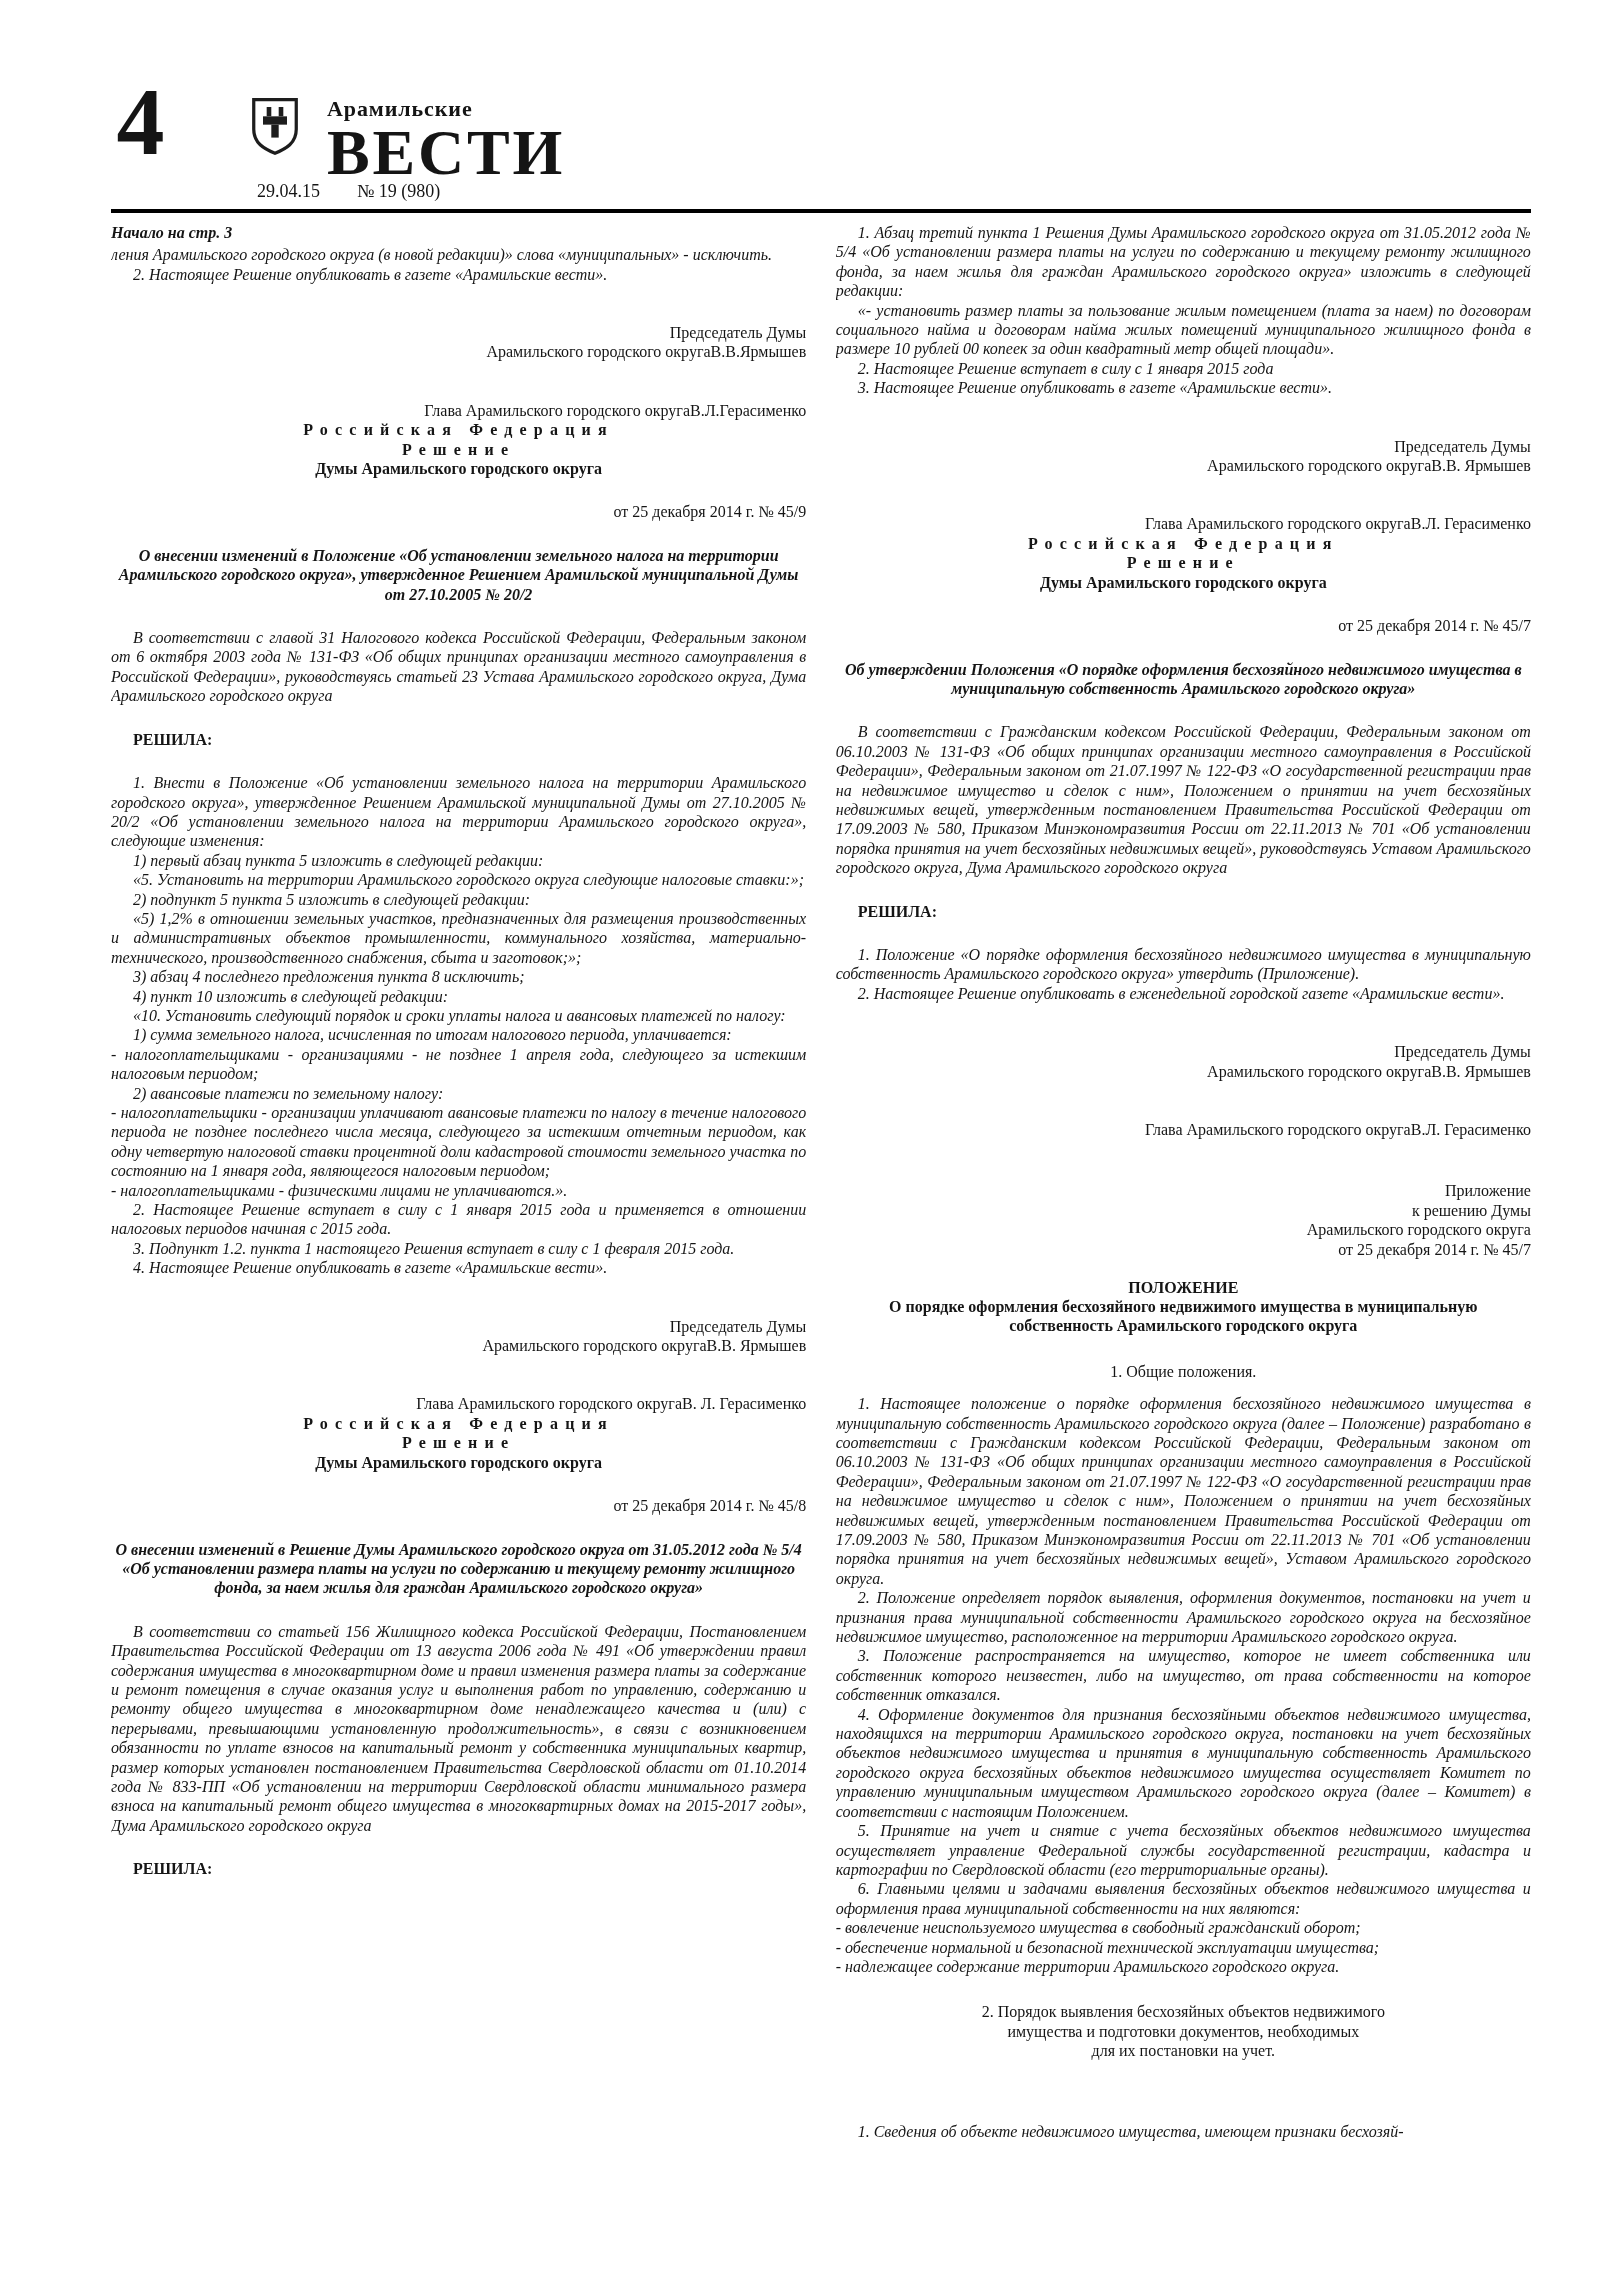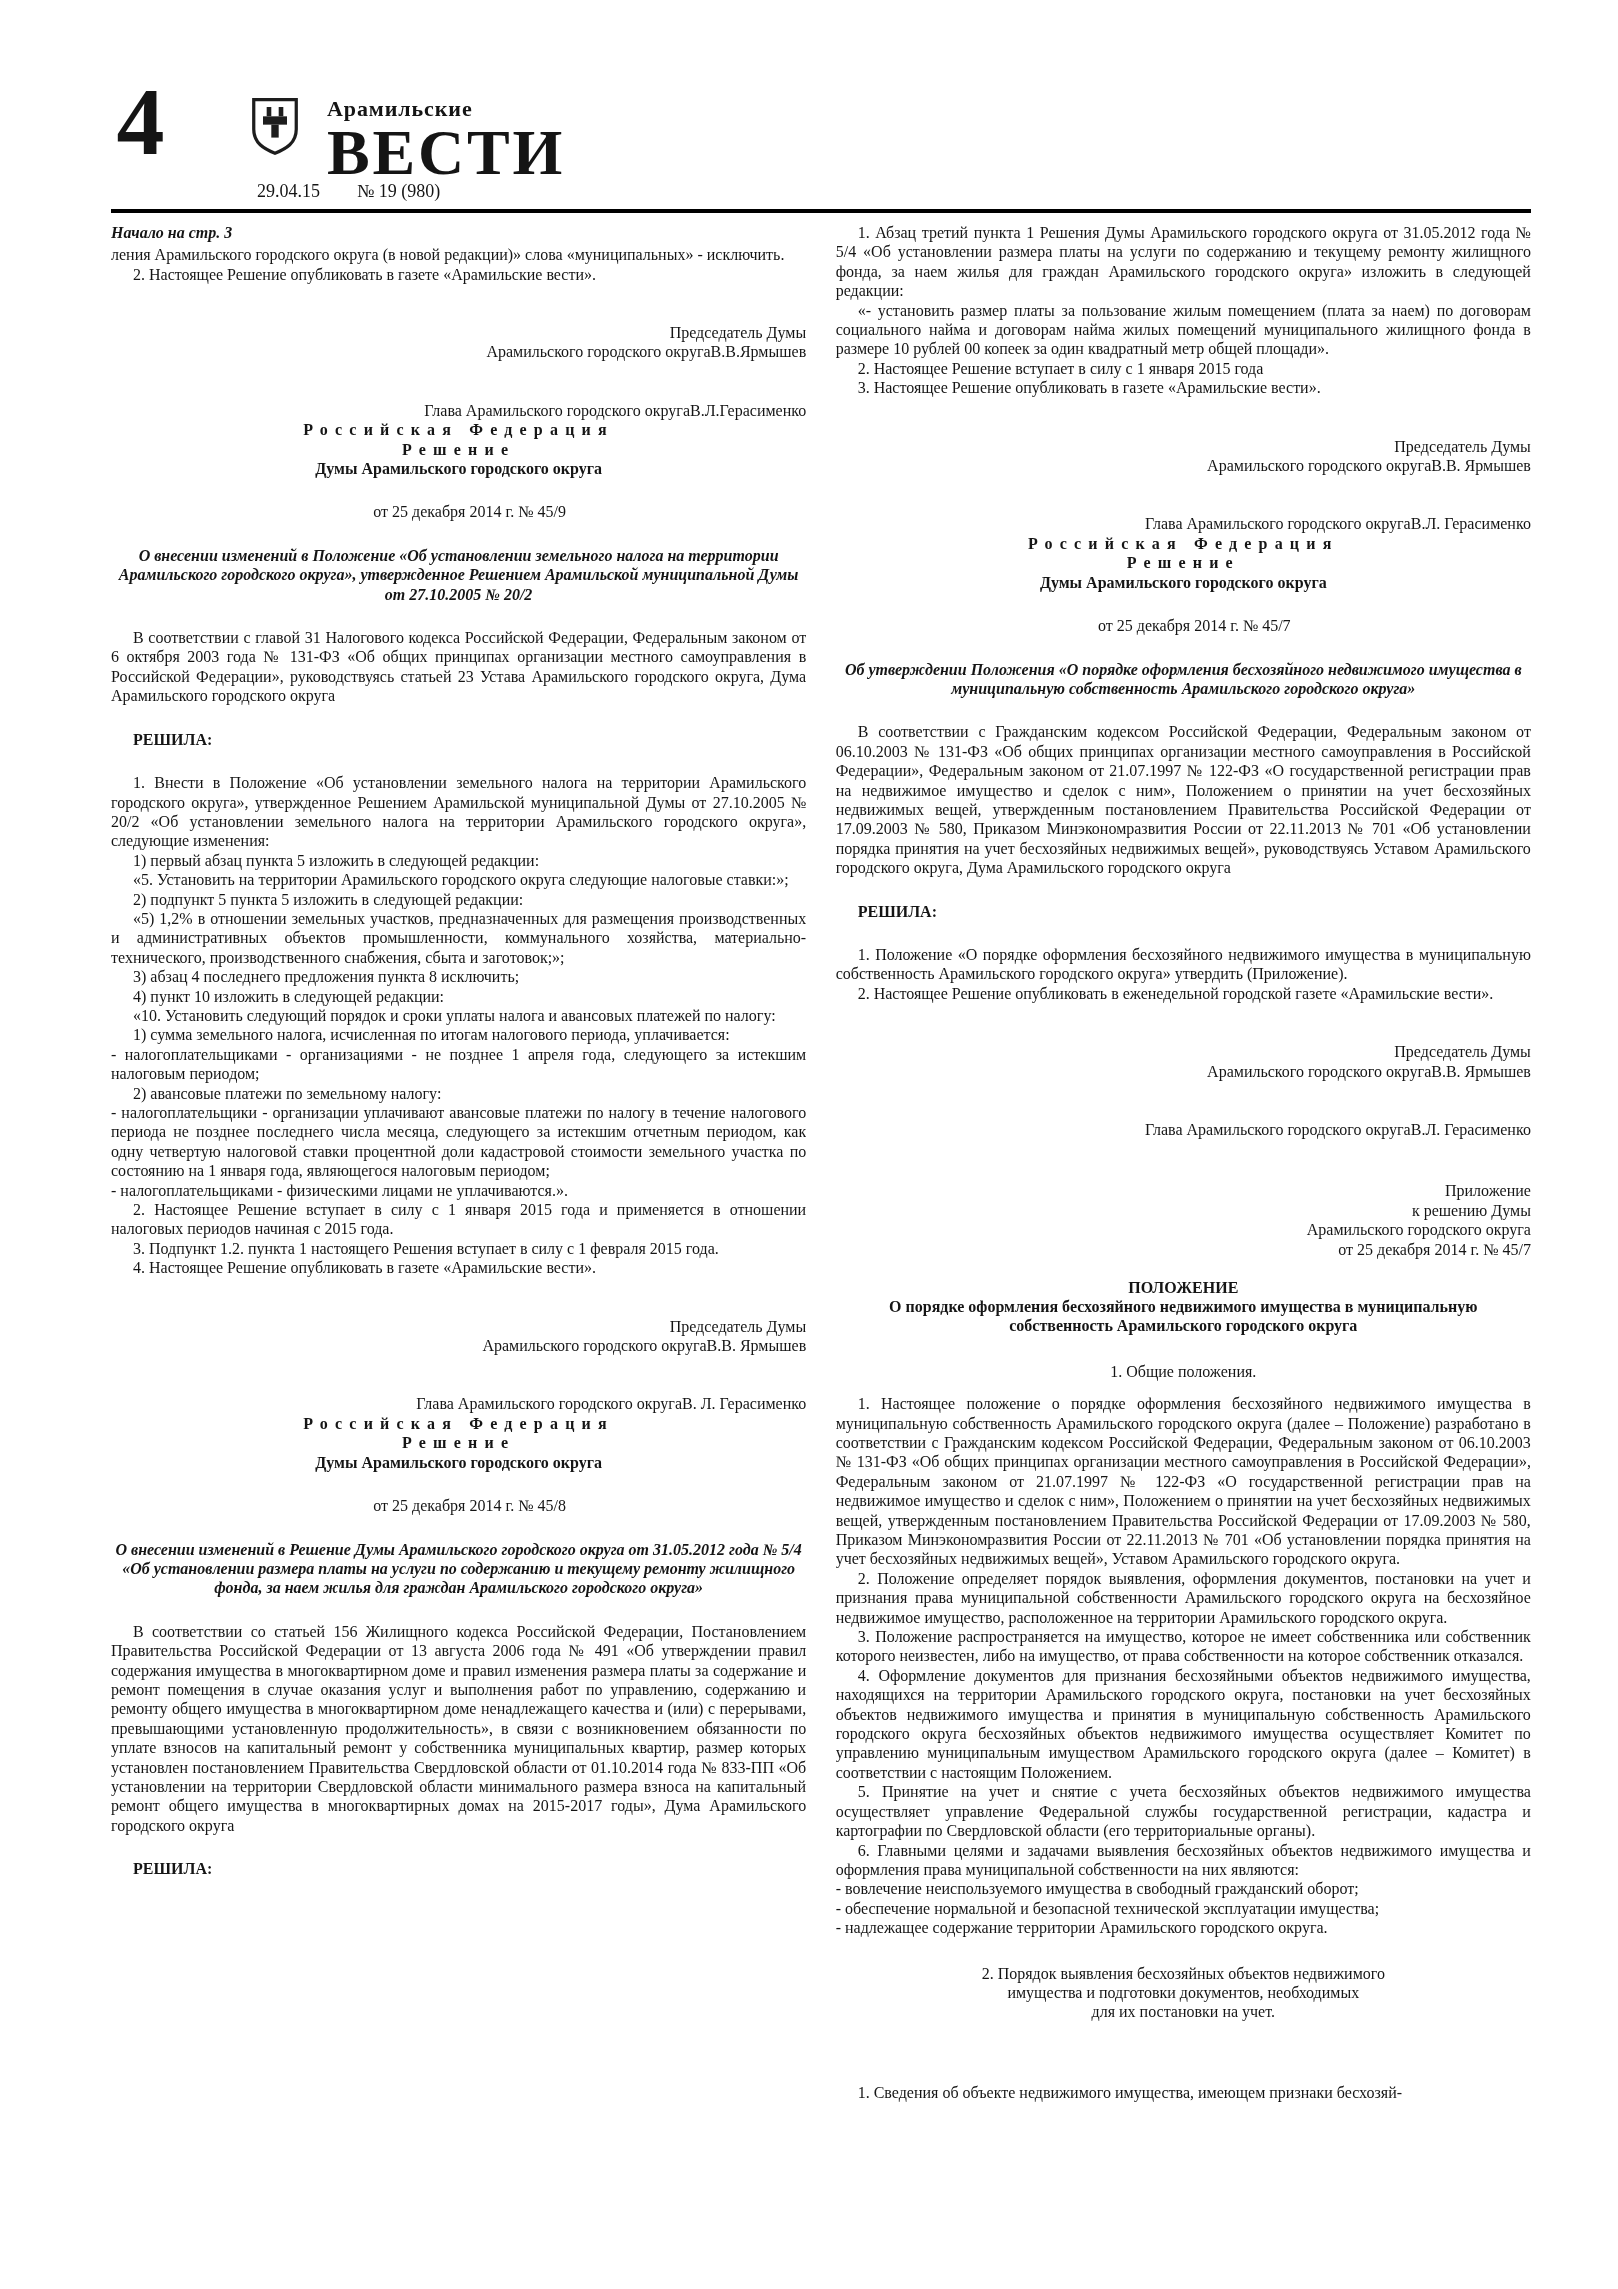--- a/index.html
+++ b/index.html
@@ -25,28 +25,28 @@
   
   .columns {
     position:absolute; top:223px; left:111px; width:1420px; bottom:22px;
     display:flex; gap:29.5px; overflow:hidden;
   }
   .col {
     width:calc(50% - 14.8px); font-size:16px; line-height:19.4px;
     text-align:justify; overflow:hidden;
   }
   
-  .para { text-indent:22px; }
+  .para { text-indent:22px;font-style:italic; }
   .para.ni { text-indent:0; }
   .note { font-weight:700; font-style:italic; text-align:left; margin-bottom:2.8px; }
   .sig { margin-top:39px; }
   .sig-row { display:flex; justify-content:flex-end; }
   .head { font-weight:700; text-align:center; }
   .head .sp { letter-spacing:0.45em; }
-  .date-line { margin:24px 0; text-align:center; text-indent:22px; }
+  .date-line { margin:24px 0; text-align:right; text-indent:22px; }
   .title { margin:0 0 24px 0; text-align:center; font-weight:700; font-style:italic; text-indent:0; }
   .reshila { margin:24px 0; font-weight:700; text-align:left; text-indent:22px; }
   .right-block { margin-top:42px; text-align:right; }
   .center-bold { margin-top:18.5px; text-align:center; font-weight:700; }
   .center-block { margin:26px 0 13px 0; text-align:center; }
   .gap { height:48px; }
 </style>
 </head>
 <body>
 

